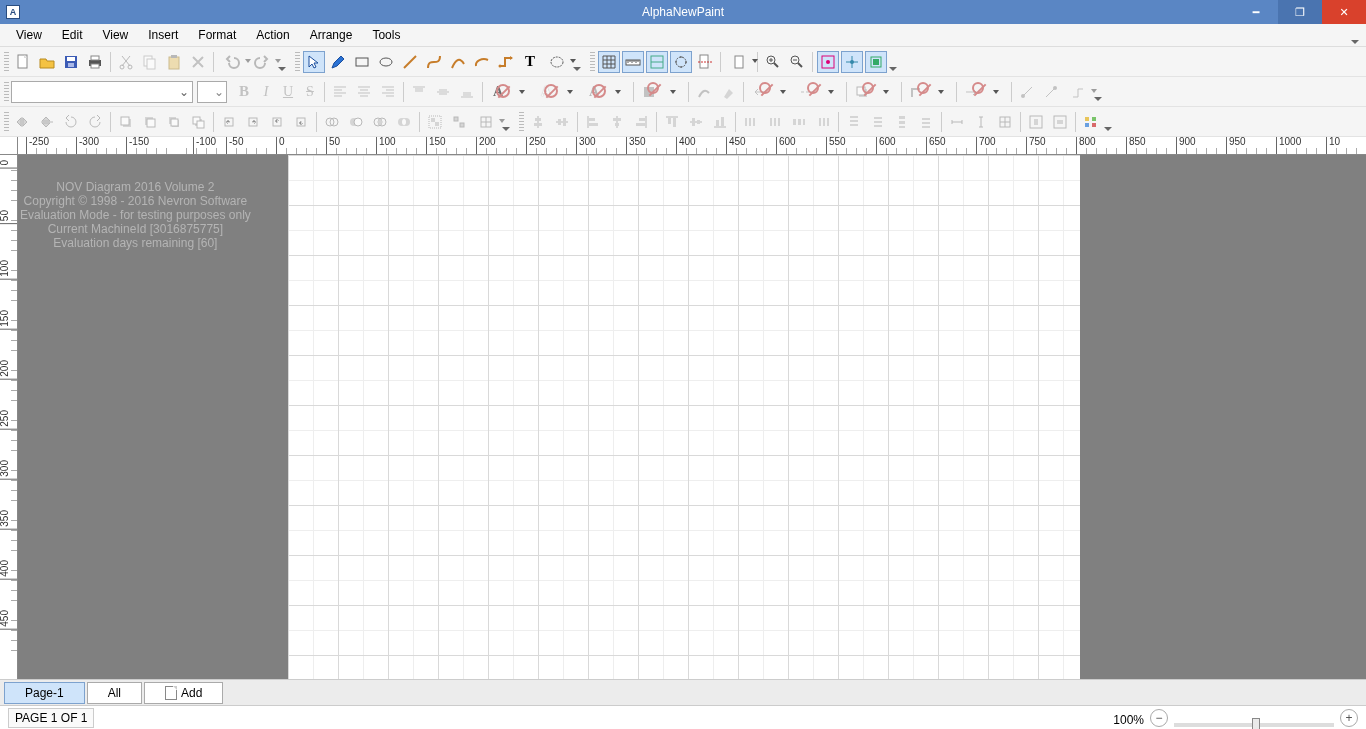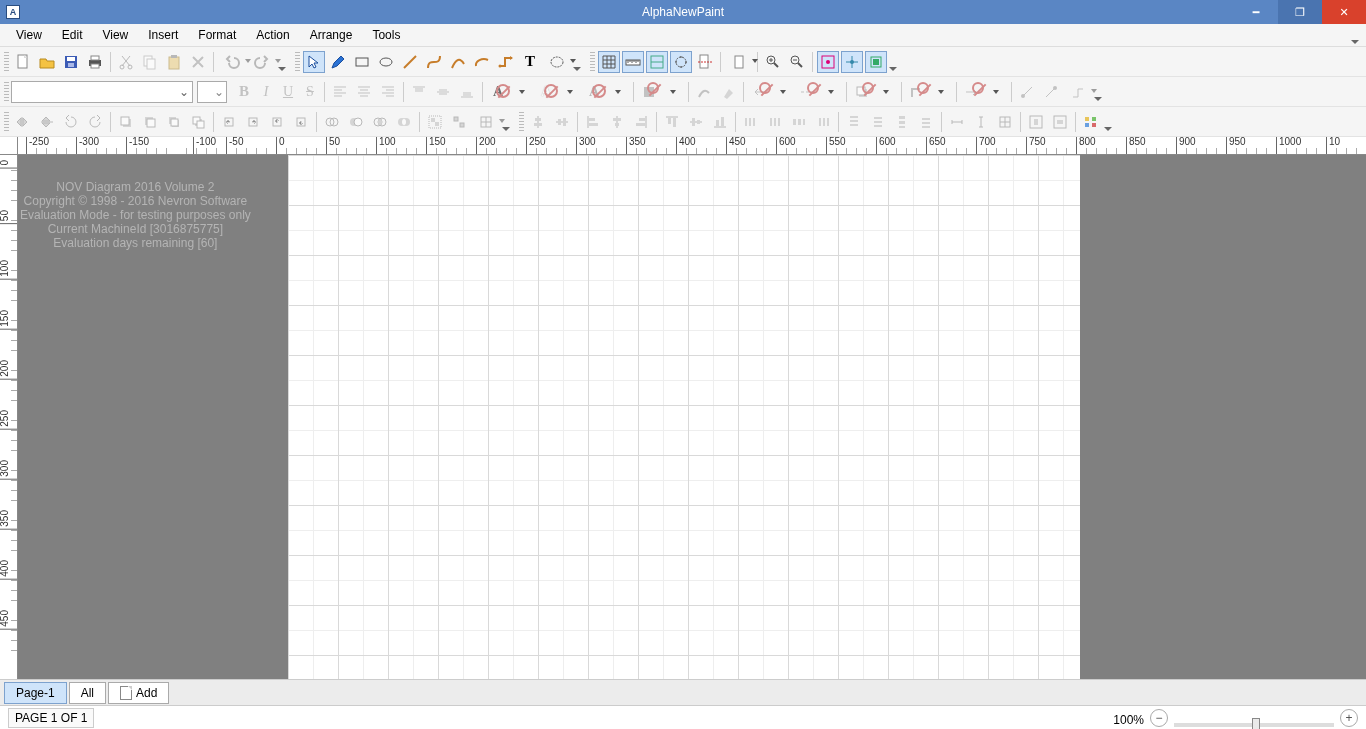--- a/index.html
+++ b/index.html
@@ -54,21 +54,21 @@
     linear-gradient(#d9d9d9 1px,transparent 1px),
     linear-gradient(90deg,#d9d9d9 1px,transparent 1px),
     linear-gradient(#eee 1px,transparent 1px),
     linear-gradient(90deg,#eee 1px,transparent 1px);
   background-size:50px 50px,50px 50px,25px 25px,25px 25px;
 }
 .watermark { position:absolute; left:2px; top:25px; color:#b4b4b4; font-size:12px; line-height:14px; }
 
 
 .tabs { height:26px; background:#ececec; border-top:1px solid #ccc; display:flex; align-items:center; padding-left:4px; gap:2px; }
-.tab { padding:3px 11px; border:1px solid #aaa; background:#fff; display:flex; align-items:center; gap:4px; font-size:12px; }
+.tab { padding:3px 20px; border:1px solid #aaa; background:#fff; display:flex; align-items:center; gap:4px; font-size:12px; }
 .tab.active { background:#cfe4fa; border-color:#7da2ce; }
 .tab .pg-icon { width:12px; height:14px; border:1px solid #888; background:#fff; position:relative; }
 .tab .pg-icon::after { content:""; position:absolute; right:-1px; top:-1px; border-left:4px solid #fff; border-top:4px solid #ccc; }
 
 
 .status { height:24px; background:#fff; border-top:1px solid #ccc; display:flex; align-items:center; gap:10px; padding:0 8px; font-size:12px; }
 .status .cell { border:1px solid #ccc; padding:2px 6px; background:#fafafa; }
 .status .zoom { margin-left:auto; display:flex; align-items:flex-end; gap:6px; }
 .zbtn { width:18px; height:18px; border:1px solid #aaa; border-radius:50%; display:flex; align-items:center; justify-content:center; font-size:12px; line-height:1; color:#555; }
 .zslider { width:160px; height:4px; background:#ddd; position:relative; }

